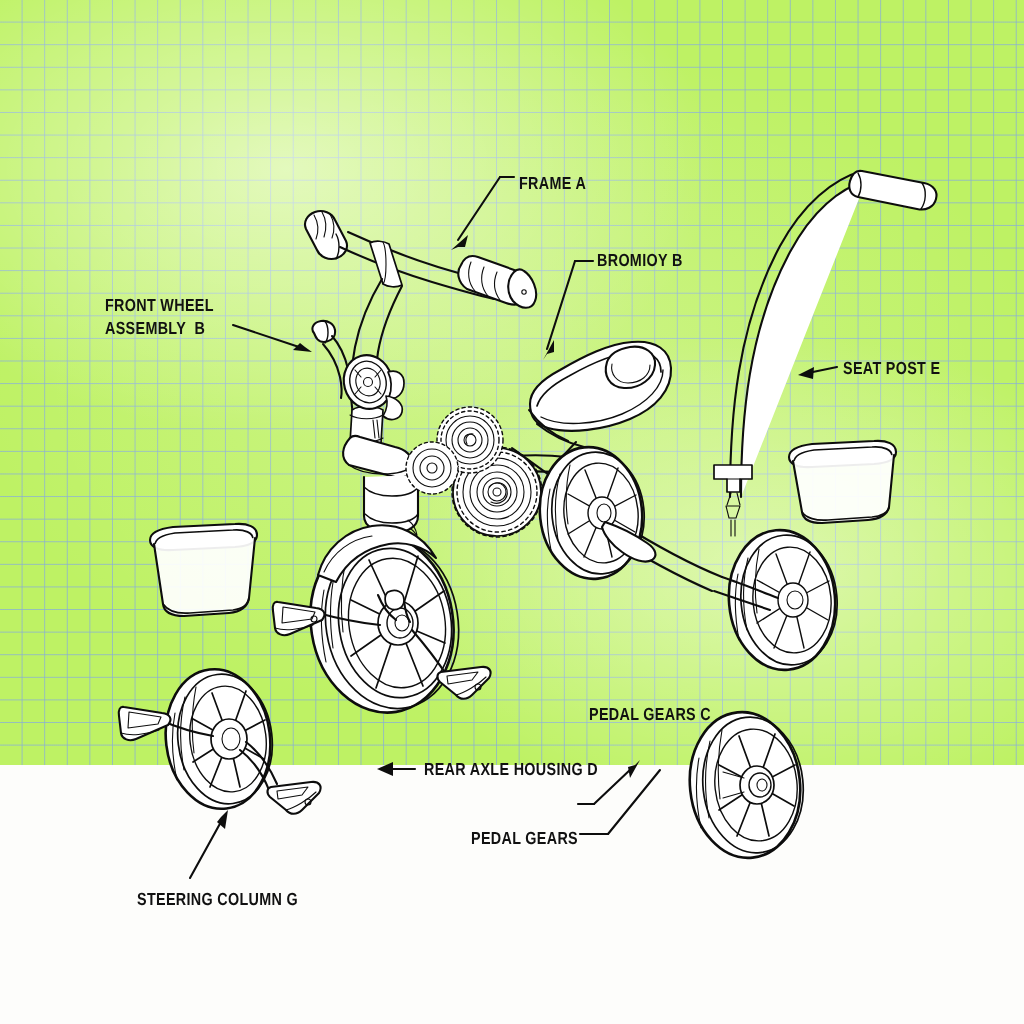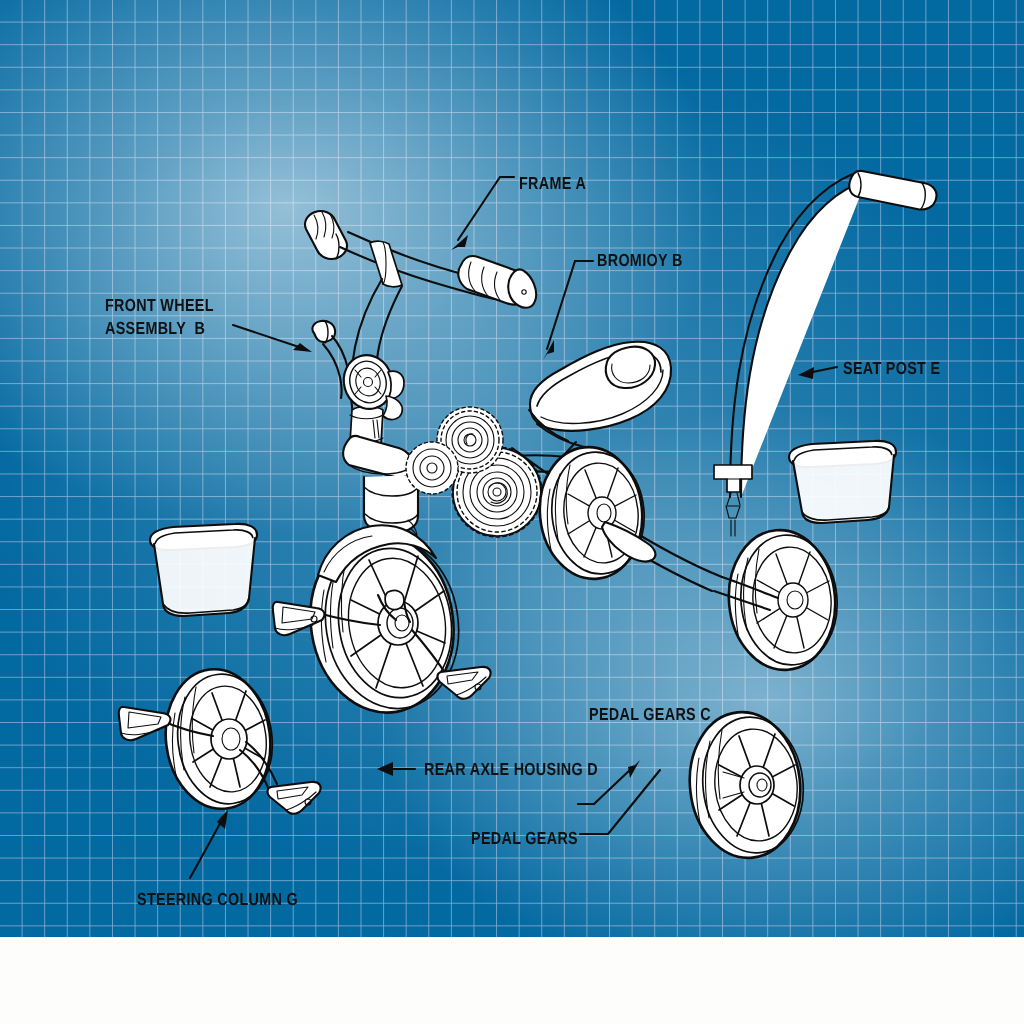--- a/index.html
+++ b/index.html
@@ -2,22 +2,22 @@
 <html><head>
 <meta charset="utf-8">
 <style>
   html,body{margin:0;padding:0;}
   body{
     width:1024px;height:1024px;overflow:hidden;
     font-family:"Liberation Sans", sans-serif;
     background:#fdfdfb;
   }
   #sheet{
-    position:relative;width:1024px;height:937px;
-    background-color:#0369a1;
+    position:relative;width:1024px;height:765px;
+    background-color:#bef264;
   }
   
   #grid{
     position:absolute;inset:0;
     background-image:
       linear-gradient(to right, rgba(138,176,212,.78) 1.1px, transparent 1.1px),
       linear-gradient(to bottom, rgba(138,176,212,.78) 1.1px, transparent 1.1px);
     background-size:22.6px 22.6px;
     background-position:-1px -1px;
   }

